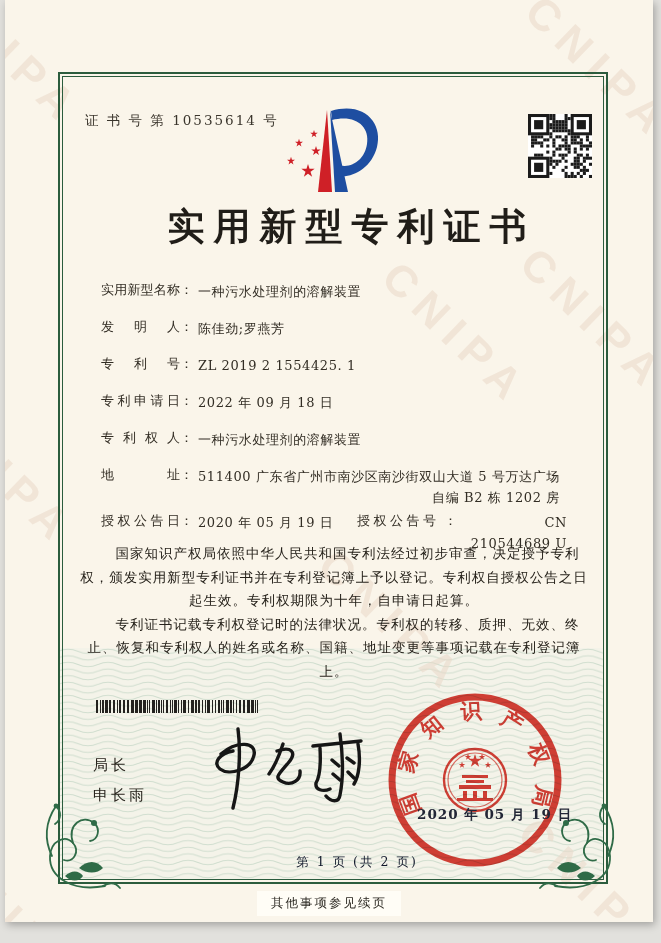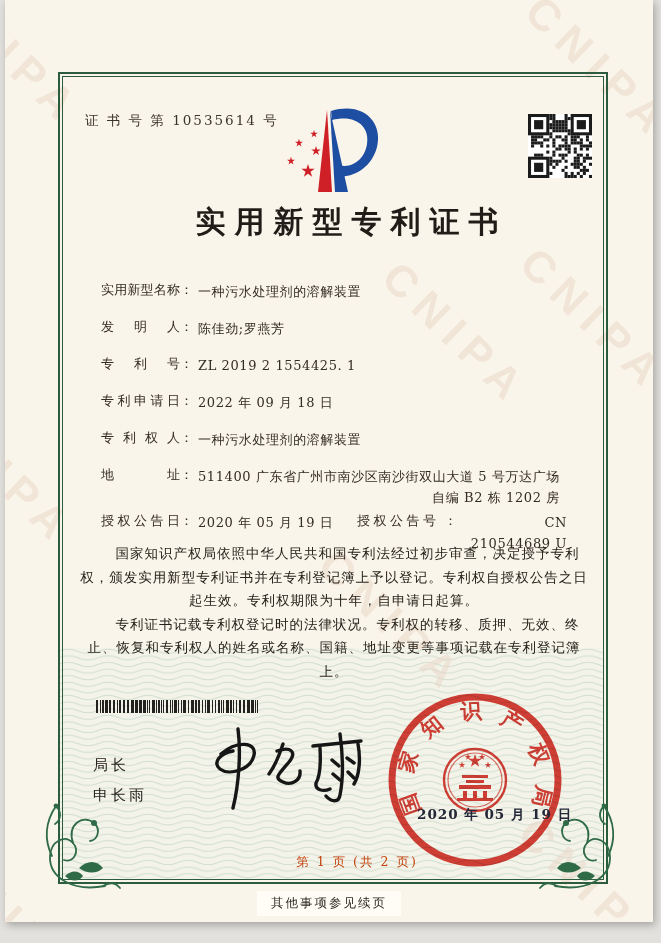--- a/index.html
+++ b/index.html
@@ -14,21 +14,21 @@
   
   .waves{position:absolute;left:53px;top:648px;width:546px;height:231px;z-index:0;}
   
   .frame{position:absolute;left:53px;top:72px;width:546px;height:808px;border:2px solid #2b5c3d;z-index:2;}
   .frame::after{content:"";position:absolute;inset:2px;border:1px solid #2b5c3d;}
   
   .cert-no{position:absolute;left:80px;top:112px;z-index:3;font-size:13.5px;letter-spacing:2px;color:#3a352c;}
   .logo{position:absolute;left:278px;top:94px;width:108px;height:104px;z-index:3;}
   .qr{position:absolute;left:523px;top:114px;width:64px;height:64px;z-index:3;background:#fff;}
   .title{position:absolute;left:53px;top:202px;width:578px;z-index:3;text-align:center;
-         font-size:30px;font-weight:700;letter-spacing:9px;text-indent:9px;color:#201d18;}
+         font-size:37px;font-weight:700;letter-spacing:9px;text-indent:9px;color:#201d18;}
   
   .fields{position:absolute;left:80px;top:281px;width:482px;z-index:3;font-size:13px;color:#322d24;}
   .row{display:flex;align-items:flex-start;height:37px;position:relative;}
   .row.addr{height:46px;}
   .f-label{display:inline-block;width:79px;flex:none;text-align:justify;text-align-last:justify;margin-left:16px;}
   .f-colon{flex:none;margin-right:5px;}
   .f-value{letter-spacing:.6px;line-height:21px;text-align:right;}
   .grant-right{position:absolute;left:256px;top:0;display:flex;gap:8px;}
   
   .paras{position:absolute;left:72px;top:542px;width:514px;z-index:3;font-size:13.5px;
@@ -38,21 +38,21 @@
   .barcode{position:absolute;left:90px;top:700px;width:166px;height:13px;z-index:3;}
   
   .director{position:absolute;left:88px;top:750px;z-index:3;font-size:15px;letter-spacing:3px;
             color:#26221b;line-height:30px;}
   .sig{position:absolute;left:188px;top:722px;width:180px;height:95px;z-index:3;}
   .seal{position:absolute;left:380px;top:690px;width:180px;height:180px;z-index:4;
         mix-blend-mode:multiply;opacity:.95;}
   .seal-date{position:absolute;left:412px;top:806px;z-index:5;font-size:13.5px;font-weight:700;
              letter-spacing:1px;color:#222636;}
   .page-info{position:absolute;left:53px;top:854px;width:598px;z-index:3;text-align:center;
-             font-size:12.5px;letter-spacing:2px;color:#c2410c;}
+             font-size:12.5px;letter-spacing:2px;color:#0f172a;}
   .footer-note{position:absolute;left:50%;transform:translateX(-50%);top:891px;z-index:3;
                background:#fffdf6;padding:4px 14px;font-size:12.5px;letter-spacing:2px;color:#2c2922;}
   .flourish{position:absolute;z-index:3;}
   .flourish.fl-left{left:30px;top:798px;width:86px;height:98px;}
   .flourish.fl-right{left:534px;top:798px;width:86px;height:98px;transform:scaleX(-1);}
 </style>
 </head>
 <body>
 
 <div class="stage">

